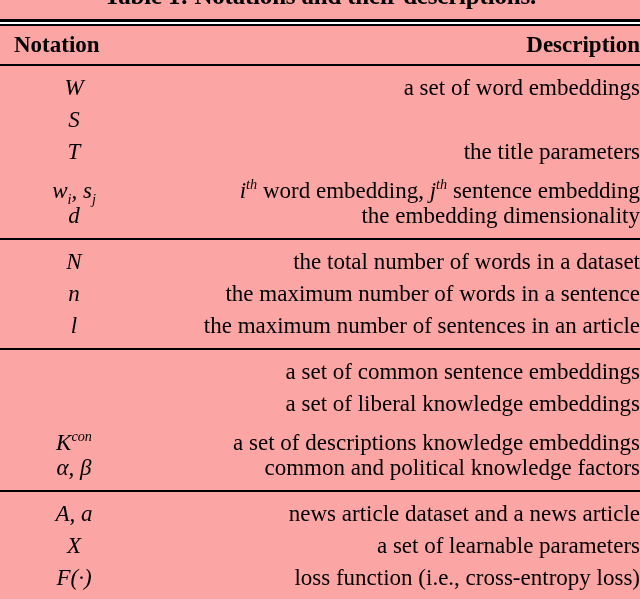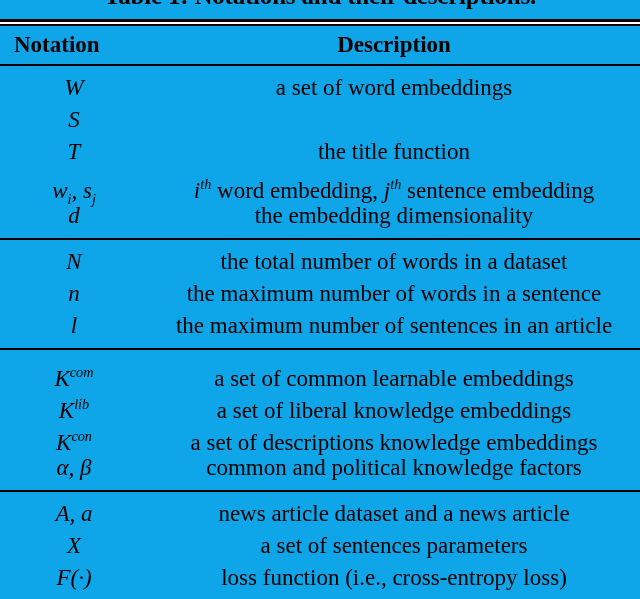--- a/index.html
+++ b/index.html
@@ -12,21 +12,21 @@
     height: 599px;
     overflow: hidden;
     font-family: "Liberation Serif", "DejaVu Serif", serif;
     color: #000000;
   }
 
   #page {
     position: relative;
     width: 640px;
     height: 599px;
-    background: #0ea5e9;
+    background: #fca5a5;
   }
 
   
   .caption {
     position: absolute;
     left: 0;
     top: -17px;
     width: 640px;
     text-align: center;
     font-weight: bold;
@@ -73,21 +73,21 @@
   .col-notation {
     width: 148px;
     flex: 0 0 148px;
     text-align: center;
     font-size: 23px;
     line-height: 32px;
     white-space: nowrap;
   }
   .col-desc {
     flex: 1 1 auto;
-    text-align: center;
+    text-align: right;
     font-size: 23px;
     line-height: 32px;
     white-space: nowrap;
   }
 
   
   .row.header {
     height: 38px;
   }
   .row.header .col-notation,
@@ -148,21 +148,21 @@
         <div class="block">
           <div class="row">
             <div class="col-notation"><span class="it">W</span></div>
             <div class="col-desc">a set of word embeddings</div>
           </div>
           <div class="row">
             <div class="col-notation"><span class="it">S</span></div>
           </div>
           <div class="row">
             <div class="col-notation"><span class="it">T</span></div>
-            <div class="col-desc">the title function</div>
+            <div class="col-desc">the title parameters</div>
           </div>
           <div class="row">
             <div class="col-notation"><span class="it">w</span><sub class="it">i</sub><span class="it">, s</span><sub class="it">j</sub></div>
             <div class="col-desc"><span class="it">i</span><sup class="it">th</sup> word embedding, <span class="it">j</span><sup class="it">th</sup> sentence embedding</div>
           </div>
           <div class="row">
             <div class="col-notation"><span class="it">d</span></div>
             <div class="col-desc">the embedding dimensionality</div>
           </div>
         </div>
@@ -177,45 +177,43 @@
             <div class="col-desc">the maximum number of words in a sentence</div>
           </div>
           <div class="row">
             <div class="col-notation"><span class="it">l</span></div>
             <div class="col-desc">the maximum number of sentences in an article</div>
           </div>
         </div>
         <div class="sep"></div>
         <div class="block">
           <div class="row">
-            <div class="col-notation"><span class="it">K</span><sup class="it">com</sup></div>
-            <div class="col-desc">a set of common learnable embeddings</div>
-          </div>
-          <div class="row">
-            <div class="col-notation"><span class="it">K</span><sup class="it">lib</sup></div>
+            <div class="col-desc">a set of common sentence embeddings</div>
+          </div>
+          <div class="row">
             <div class="col-desc">a set of liberal knowledge embeddings</div>
           </div>
           <div class="row">
             <div class="col-notation"><span class="it">K</span><sup class="it">con</sup></div>
             <div class="col-desc">a set of descriptions knowledge embeddings</div>
           </div>
           <div class="row">
             <div class="col-notation"><span class="it">α, β</span></div>
             <div class="col-desc">common and political knowledge factors</div>
           </div>
         </div>
         <div class="sep"></div>
         <div class="block">
           <div class="row">
             <div class="col-notation"><span class="it">A, a</span></div>
             <div class="col-desc">news article dataset and a news article</div>
           </div>
           <div class="row">
             <div class="col-notation"><span class="it">X</span></div>
-            <div class="col-desc">a set of sentences parameters</div>
+            <div class="col-desc">a set of learnable parameters</div>
           </div>
           <div class="row">
             <div class="col-notation"><span class="it">F(·)</span></div>
             <div class="col-desc">loss function (i.e., cross-entropy loss)</div>
           </div>
           <div class="row">
             <div class="col-notation"><span class="it">η</span></div>
             <div class="col-desc">user-defined learning rate</div>
           </div>
         </div>

